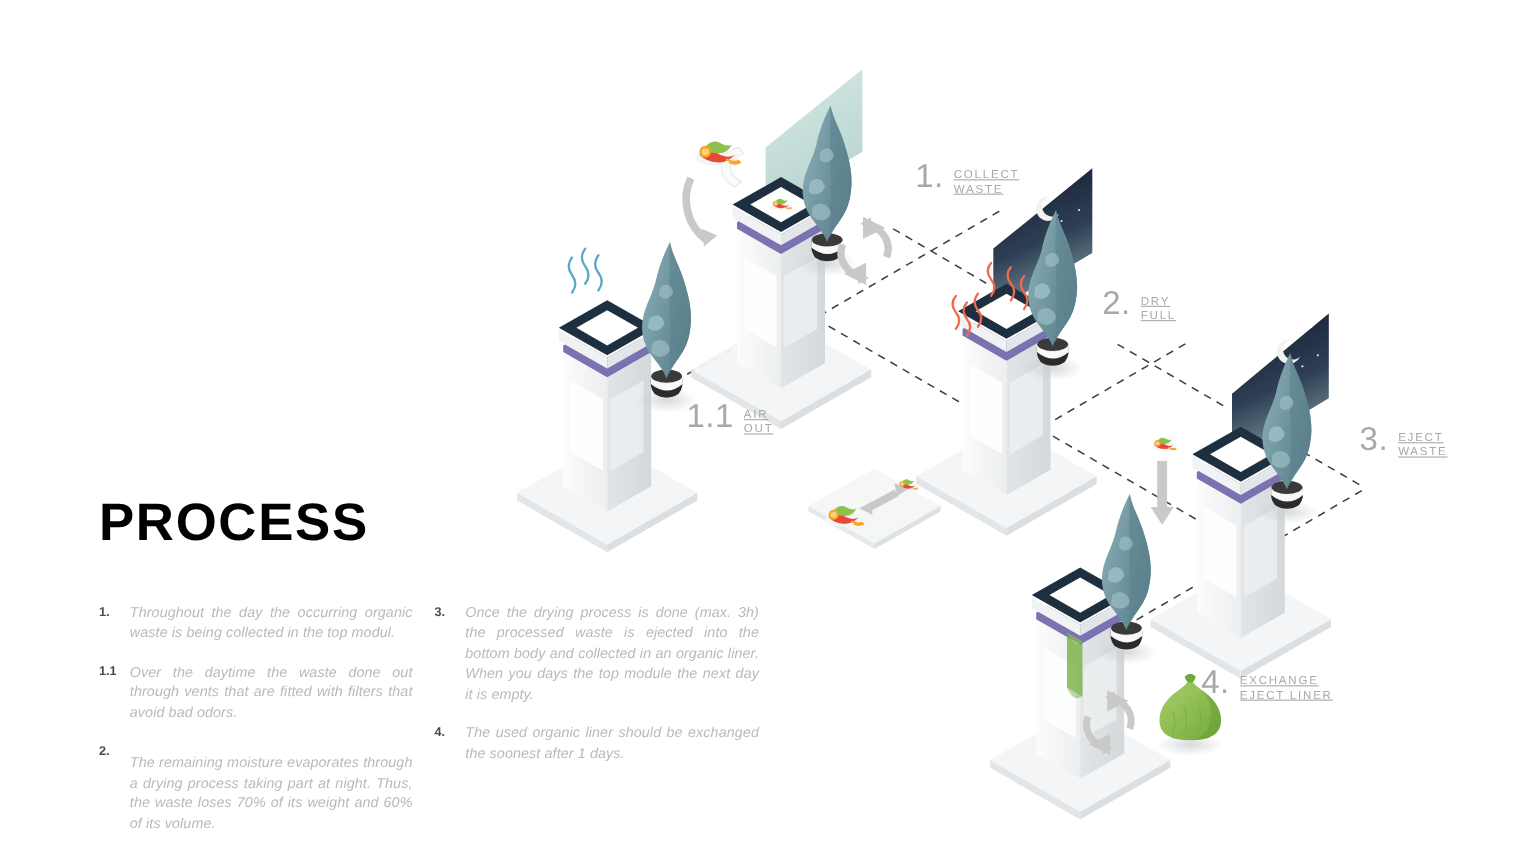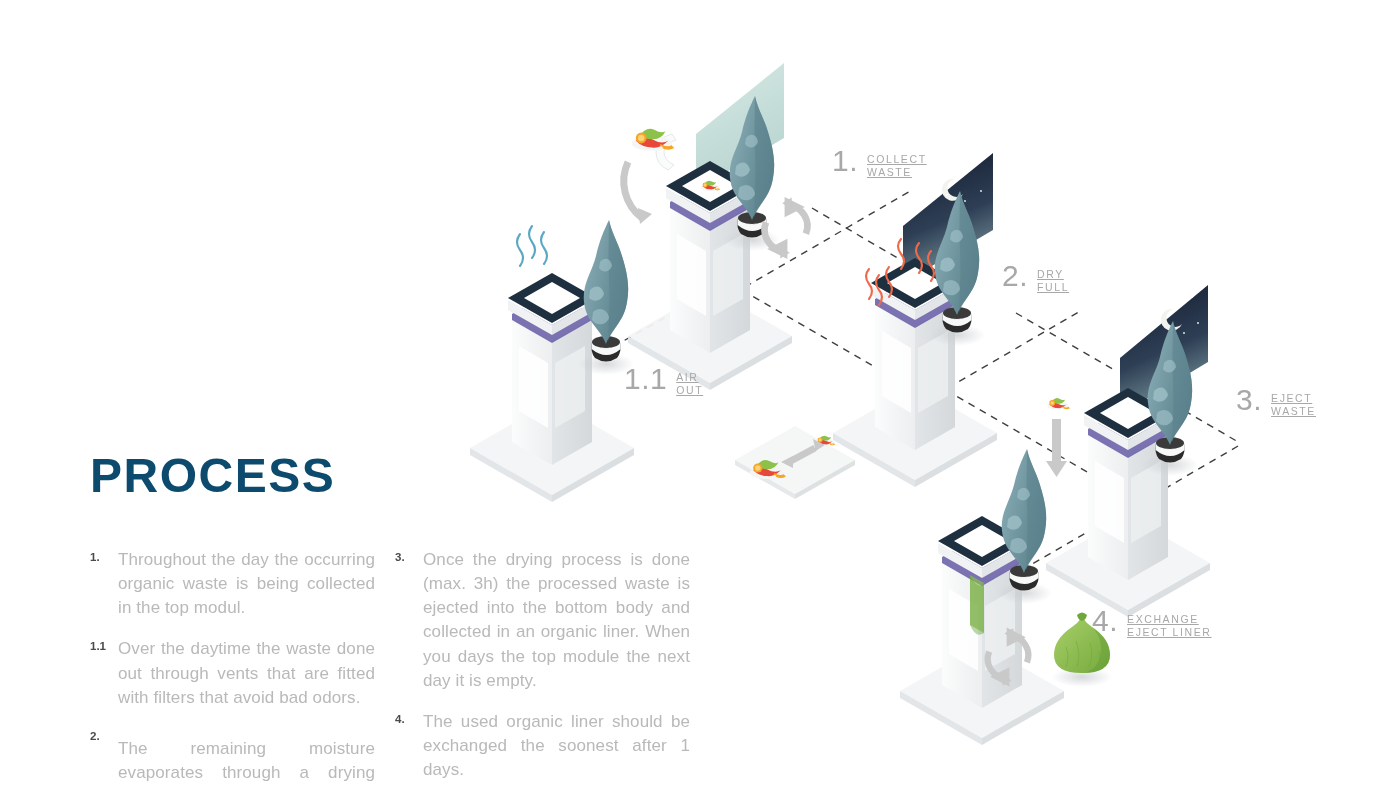--- a/index.html
+++ b/index.html
@@ -9,34 +9,34 @@
     background: #ffffff;
     font-family: "Liberation Sans", sans-serif;
     overflow: hidden;
   }
   #root { position: relative; width: 1400px; height: 788px; background:#fff; }
 
   
   #page-title {
     position: absolute; left: 90px; top: 452px;
     font-size: 48px; font-weight: 700; letter-spacing: 1.5px;
-    color: #0c4a6e; line-height: 1;
+    color: #000000; line-height: 1;
   }
   .desc-col { position: absolute; }
   #desc-col-left  { left: 90px;  top: 548px; width: 285px; }
   #desc-col-right { left: 395px; top: 548px; width: 295px; }
 
   .desc-item { display: flex; margin-bottom: 17px; }
   .desc-num {
     flex: 0 0 28px; font-size: 11.5px; font-weight: 700;
     color: #4a4a4a; line-height: 1.42; padding-top: 1px;
   }
   .desc-text {
-    flex: 1 1 auto; font-size: 17px; line-height: 1.42;
-    color: #b9b9b9; text-align: justify; letter-spacing: .1px;
+    flex: 1 1 auto; font-size: 13px; line-height: 1.42;
+    color: #b9b9b9; text-align: justify; letter-spacing: .1px; font-style: italic;
   }
   .desc-item.offset .desc-text { padding-top: 10px; }
 
   
   .step-label { position: absolute; display: flex; align-items: flex-start; }
   .step-num {
     font-size: 30px; font-weight: 300; color: #a8a8a8;
     line-height: .85; letter-spacing: .5px; margin-right: 9px;
   }
   .step-cap {

